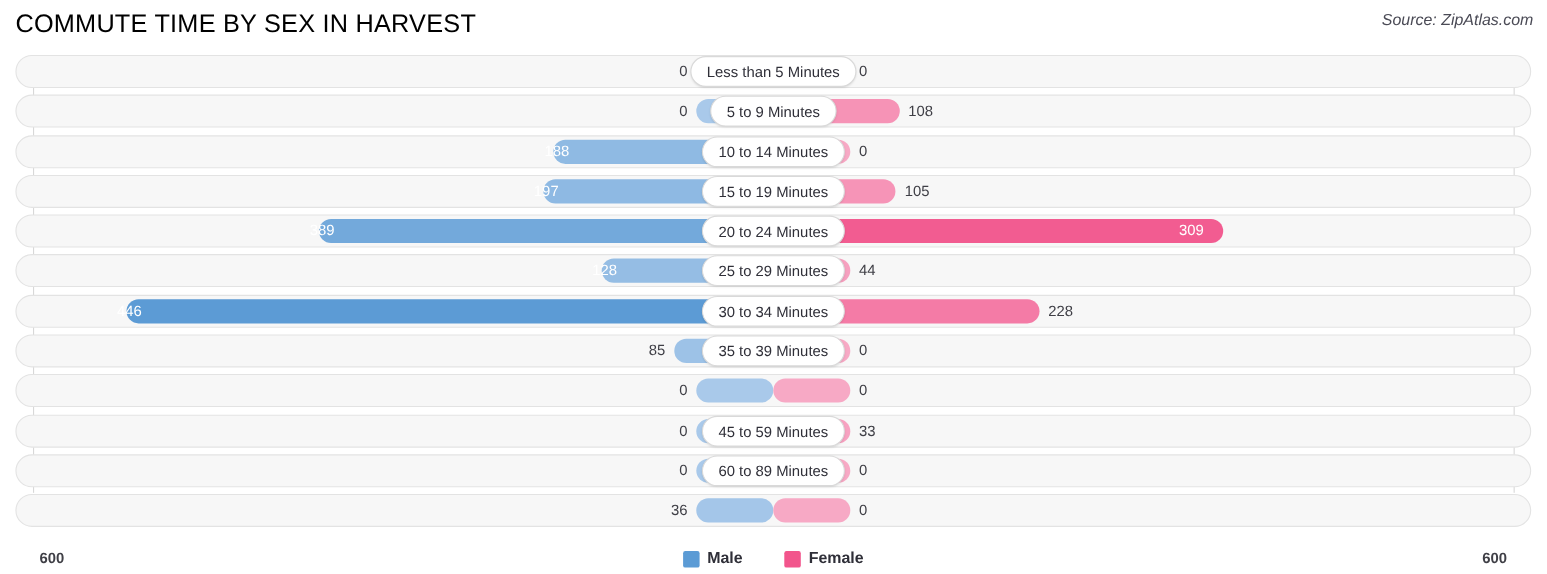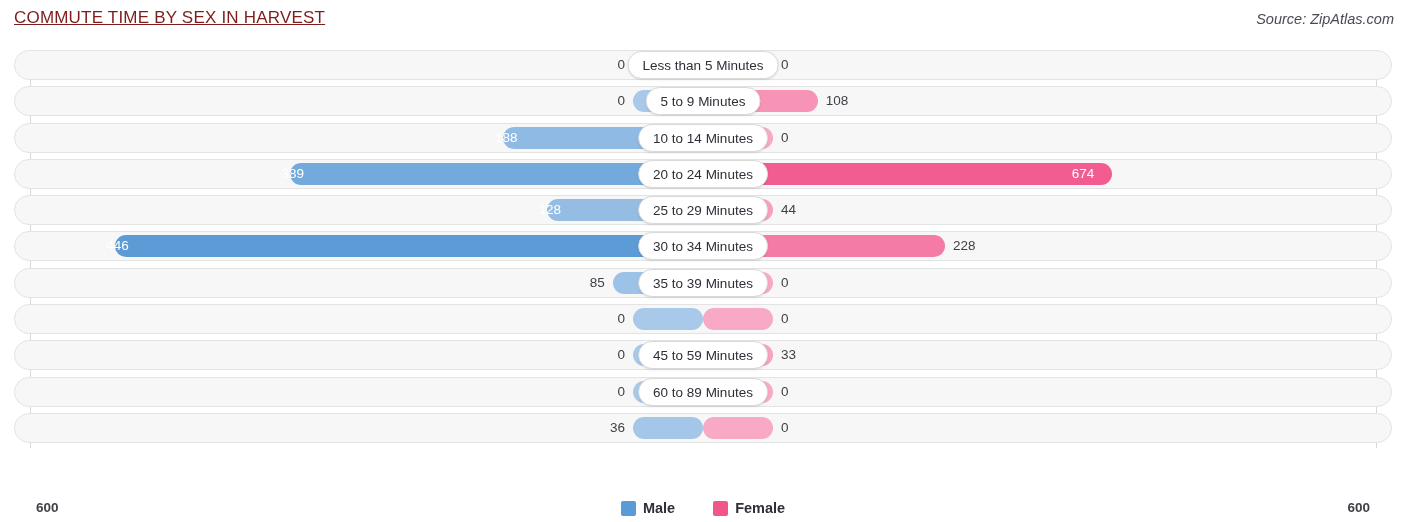--- a/index.html
+++ b/index.html
@@ -8,23 +8,22 @@
     background:#ffffff;
     font-family:"Liberation Sans", sans-serif;
     overflow:hidden;
     position:relative;
   }
   .chart-root{position:relative;width:1406px;height:522px;}
 
   
   .title{
     position:absolute;left:14px;top:8px;
-    font-size:17px;color:#7f1d1d;letter-spacing:.2px;
+    font-size:23px;color:#000000;letter-spacing:.2px;
     white-space:nowrap;
-    text-decoration:underline;
   }
   .source{
     position:absolute;right:12px;top:11px;
     font-size:14.5px;color:#4a4a55;font-style:italic;
     white-space:nowrap;
   }
 
   
   .plot{
     position:absolute;left:0;top:50px;width:1406px;height:434px;
@@ -141,24 +140,32 @@
         <div class="row">
           <div class="track"></div>
           <div class="bar male" style="width: 199.593px; background: rgb(143, 186, 227);"></div>
           <div class="val inside" style="right: 888.593px; text-align: right;">188</div>
           <div class="bar female" style="width: 70px; background: rgb(247, 169, 197);"></div>
           <div class="val female-out" style="left: 781px;">0</div>
           <div class="center-pill">10 to 14 Minutes</div>
         </div>
         <div class="row">
           <div class="track"></div>
+          <div class="bar male" style="width: 209.148px; background: rgb(142, 185, 227);"></div>
+          <div class="val inside" style="right: 898.148px; text-align: left;">197</div>
+          <div class="bar female" style="width: 111.475px; background: rgb(246, 148, 183);"></div>
+          <div class="val female-out" style="left: 822.475px;">105</div>
+          <div class="center-pill">15 to 19 Minutes</div>
+        </div>
+        <div class="row">
+          <div class="track"></div>
           <div class="bar male" style="width: 412.988px; background: rgb(115, 169, 219);"></div>
           <div class="val inside" style="right: 1101.99px; text-align: left;">389</div>
           <div class="bar female" style="width: 408.742px; background: rgb(242, 92, 145);"></div>
-          <div class="val inside" style="left: 1071.74px;">674</div>
+          <div class="val inside" style="left: 1071.74px;">309</div>
           <div class="center-pill">20 to 24 Minutes</div>
         </div>
         <div class="row">
           <div class="track"></div>
           <div class="bar male" style="width: 156.065px; background: rgb(149, 189, 228);"></div>
           <div class="val inside" style="right: 845.065px; text-align: left;">128</div>
           <div class="bar female" style="width: 70px; background: rgb(246, 160, 191);"></div>
           <div class="val female-out" style="left: 781px;">44</div>
           <div class="center-pill">25 to 29 Minutes</div>
         </div>

